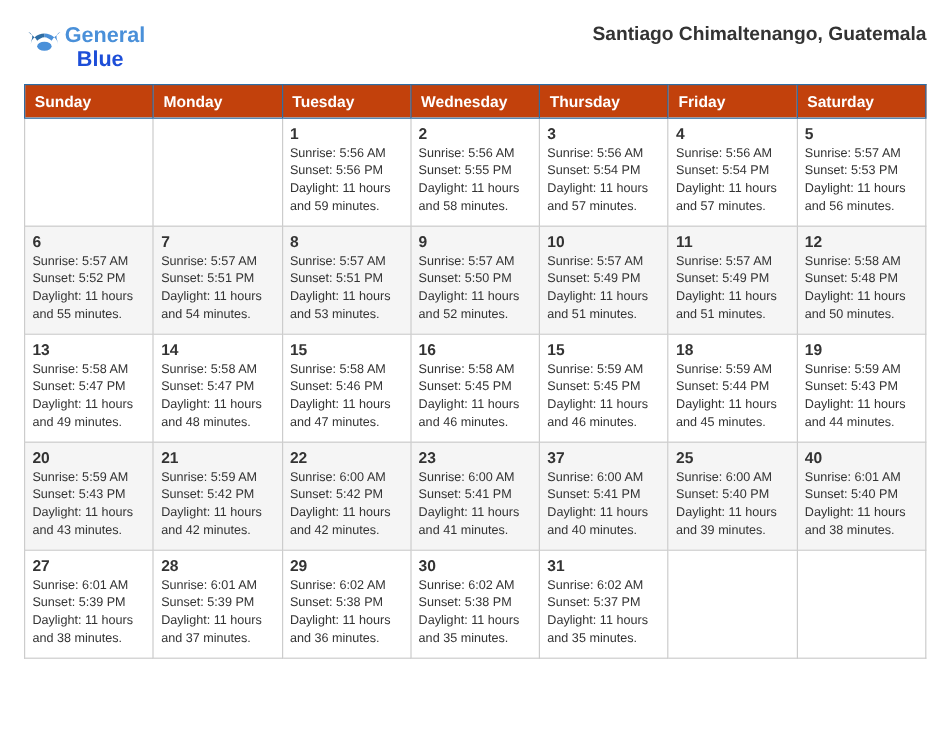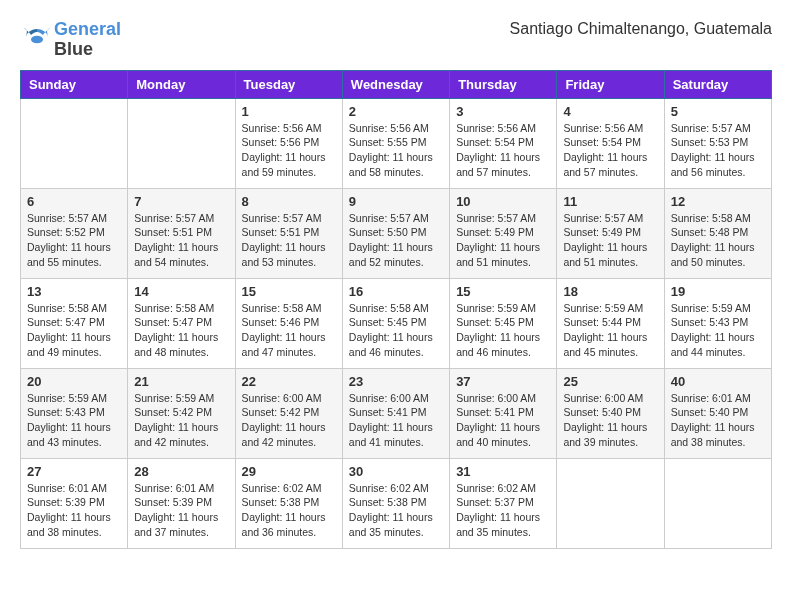--- a/index.html
+++ b/index.html
@@ -40,29 +40,29 @@
     }
     .month-title {
       font-size: 38px;
       font-weight: bold;
       color: #333;
       line-height: 1.1;
     }
     .location-title {
       font-size: 16px;
       color: #333;
-      font-weight: normal;
+      font-weight: bold;
     }
     .calendar-table {
       width: 100%;
       border-collapse: collapse;
       table-layout: fixed;
     }
     .calendar-table th {
-      background-color: #6d28d9;
+      background-color: #c2410c;
       color: white;
       text-align: left;
       padding: 6px 8px;
       font-size: 13px;
       font-weight: bold;
       border: 1px solid #2e6da4;
     }
     .calendar-table td {
       border: 1px solid #ccc;
       vertical-align: top;
@@ -98,21 +98,21 @@
     <div>
       <svg class="logo-bird" viewBox="0 0 40 40" xmlns="http://www.w3.org/2000/svg">
         <path d="M20 8 C28 8 35 14 35 20 C35 14 30 10 38 6 C34 10 30 12 28 16 C26 14 23 12 20 12 Z" fill="#4a90d9"></path>
         <path d="M20 8 C12 8 5 14 5 20 C5 14 10 10 2 6 C6 10 10 12 12 16 C14 14 17 12 20 12 Z" fill="#2e6da4"></path>
         <ellipse cx="20" cy="22" rx="8" ry="5" fill="#4a90d9"></ellipse>
       </svg>
     </div>
     <div style="margin-left: 2px;">
       <div class="logo-text">
         <span>General</span><br>
-        <span style="color:#404040;">Blue</span>
+        <span style="color:#1d4ed8;margin-left:10px;">Blue</span>
       </div>
     </div>
   </div>
   <div class="title-section">
     <div class="location-title">Santiago Chimaltenango, Guatemala</div>
   </div>
 </div>
 
 <table class="calendar-table">
   <thead>

